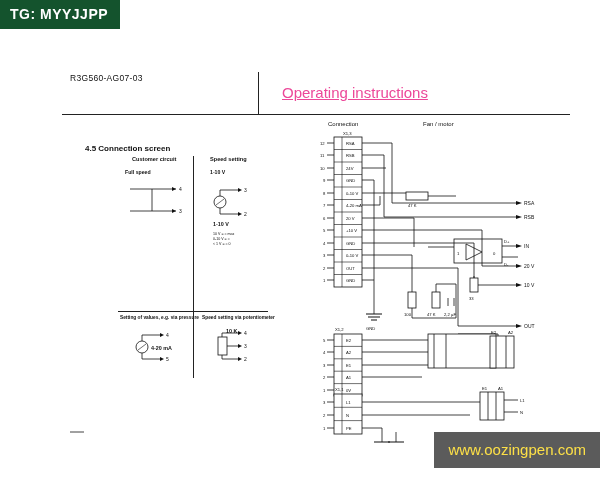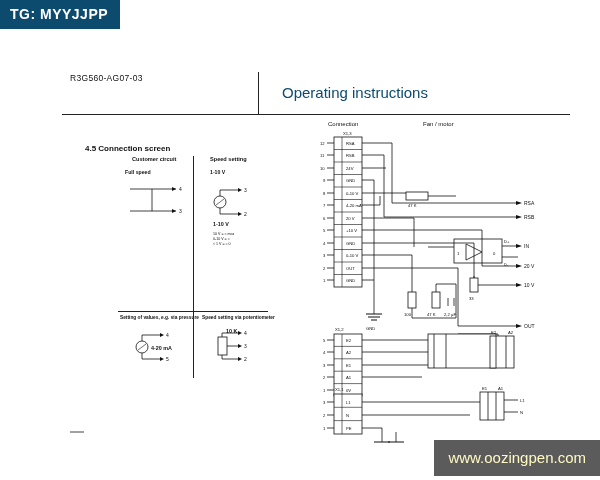--- a/index.html
+++ b/index.html
@@ -6,42 +6,42 @@
   body{
     width:600px;height:480px;background:#ffffff;
     font-family:"Liberation Sans", sans-serif;
     overflow:hidden;position:relative;
   }
   .page{position:absolute;left:0;top:0;width:600px;height:480px;background:#fff;}
 
   
   .tg-badge{
     position:absolute;left:0;top:0;
-    background:#0c4a6e;color:#fff;
+    background:#14532d;color:#fff;
     font-size:14px;font-weight:bold;
     padding:6px 12px 7px 10px;
     letter-spacing:.5px;
     z-index:20;
   }
   
   .wm{
-    position:absolute;right:0;bottom:4px;
-    background:#5b5b5b;color:#fef9c3;
+    position:absolute;right:0;bottom:12px;
+    background:#5b5b5b;color:#fde047;
     font-size:15px;
     padding:9px 14px 10px 14px;
     z-index:20;
   }
 
   
   .sheet{position:absolute;left:30px;top:34px;width:540px;height:410px;background:#fff;}
 
   .hdr-rule{position:absolute;left:32px;top:80px;width:508px;height:1px;background:#222;}
   .hdr-vrule{position:absolute;left:228px;top:38px;width:1px;height:42px;background:#222;}
   .doc-code{position:absolute;left:40px;top:39px;font-size:8.5px;font-weight:normal;color:#111;letter-spacing:.3px;}
-  .doc-title{position:absolute;left:252px;top:50px;font-size:15px;color:#0c4a6e;}
+  .doc-title{position:absolute;left:252px;top:50px;font-size:15px;color:#ec4899;text-decoration:underline;}
 
   .sec-title{position:absolute;left:55px;top:110px;font-size:8px;font-weight:bold;color:#111;}
   .lp-div-h{position:absolute;left:88px;top:277px;width:150px;height:1px;background:#222;}
   .lp-div-v{position:absolute;left:163px;top:122px;width:1px;height:222px;background:#222;}
   .lab{position:absolute;font-size:5.2px;color:#111;}
   .lab.b{font-weight:bold;}
   .cap{position:absolute;font-size:5.6px;font-weight:bold;color:#111;}
 
   svg{position:absolute;left:0;top:0;}
   .ln{stroke:#111;stroke-width:.8;fill:none;}

